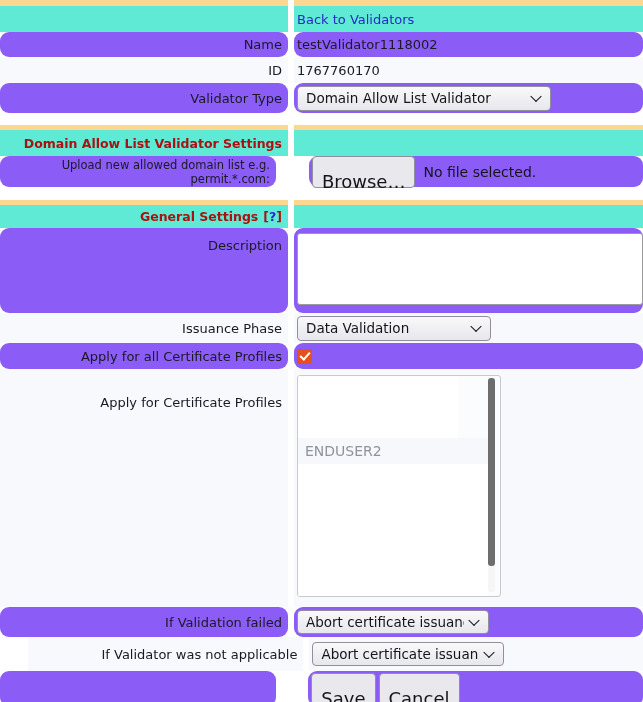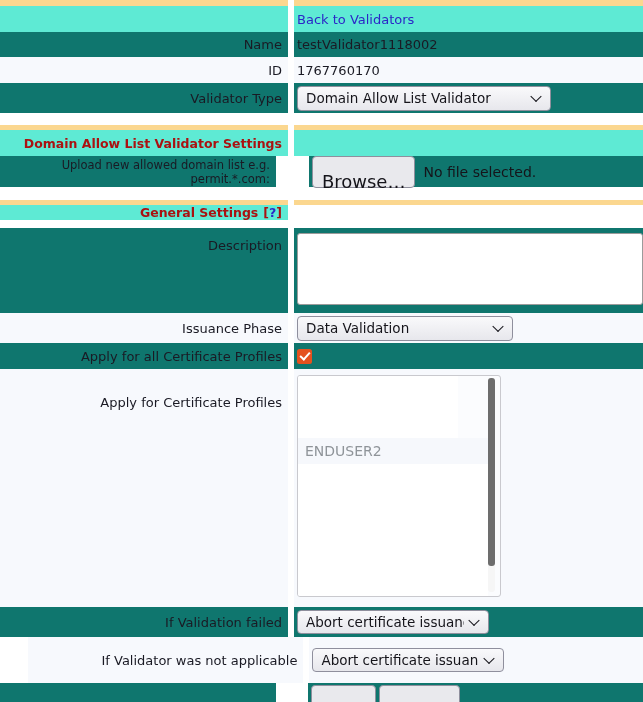--- a/index.html
+++ b/index.html
@@ -11,35 +11,35 @@
   .tbl{display:block;}
   .tbl.m12{margin-top:12px;}
   .tbl.m13{margin-top:13px;}
   .row{display:flex;column-gap:6px;}
   .cl{width:288px;box-sizing:border-box;display:flex;align-items:center;justify-content:flex-end;padding-right:6px;text-align:right;}
   .cr{width:349px;box-sizing:border-box;display:flex;align-items:center;justify-content:flex-start;padding-left:3px;}
   .strip{height:6px;}
   .strip5{height:5px;}
   .strip .cl,.strip .cr,.strip5 .cl,.strip5 .cr{background:#fbd78f;padding:0;}
   .cream{background:#5eead4;}
-  .lav{background:#0f766e;}
+  .lav{background:#8b5cf6;border-radius:9px;}
   .lite{background:#f7f9fd;}
   .r-link{height:26px;}
   .r-name{height:25px;}
   .r-id{height:26px;}
   .r-type{height:30px;}
   .r-hdr2{height:26px;}
   .r-upload{height:31px;gap:33px;}
-  .r-hdr3{height:23px;flex-direction:column;}
+  .r-hdr3{height:23px;}
   .r-desc{height:85px;justify-content:flex-end;}
   .r-issuance{height:30px;}
   .r-applyall{height:26px;}
   .r-profiles{height:238px;}
   .r-failed{height:30px;}
-  .r-na{height:46px;padding-left:28px;}
+  .r-na{height:34px;padding-left:28px;}
   .r-buttons{height:35px;gap:32px;}
   .lbl{font-size:13px;}
   .lbl-small{font-size:11.5px;}
   .val{font-size:13px;}
   a.backlink{color:#2b27c8;font-size:13px;text-decoration:none;}
   .hdr-red{color:#aa1111;font-weight:bold;font-size:12.5px;}
   .help-bracket{color:#aa1111;font-weight:bold;font-size:12.5px;}
   a.help-q{color:#2b27c8;font-weight:bold;font-size:12.5px;text-decoration:none;}
   .top-align{align-items:flex-start;}
   .cl.top-align{padding-top:26px;}
@@ -50,21 +50,21 @@
     width:100%;height:100%;box-sizing:border-box;
     background:linear-gradient(#f9f9fb,#e7e7ec);
     border:1px solid #8f8f9d;border-radius:4px;
     font-family:inherit;font-size:13.5px;color:#15141a;
     padding:0 24px 0 8px;
   }
   .chev{position:absolute;right:11px;top:50%;width:7px;height:7px;
     border:solid #15141a;border-width:0 1.6px 1.6px 0;
     transform:translateY(-70%) rotate(45deg);pointer-events:none;}
   .w-type{width:254px;height:25px;}
-  .w-issuance{width:216px;height:25px;}
+  .w-issuance{width:194px;height:25px;}
   .w-abort{width:192px;height:24px;}
   
   .btn{
     font-family:inherit;font-size:18px;color:#15141a;
     background:#e9e9ed;border:1px solid #8f8f9d;border-radius:4px;
     height:32px;padding:14px 9px;
   }
   .file-text{font-size:14px;margin-left:8px;color:#15141a;}
   .btn-gap{margin-left:3px;}
   

